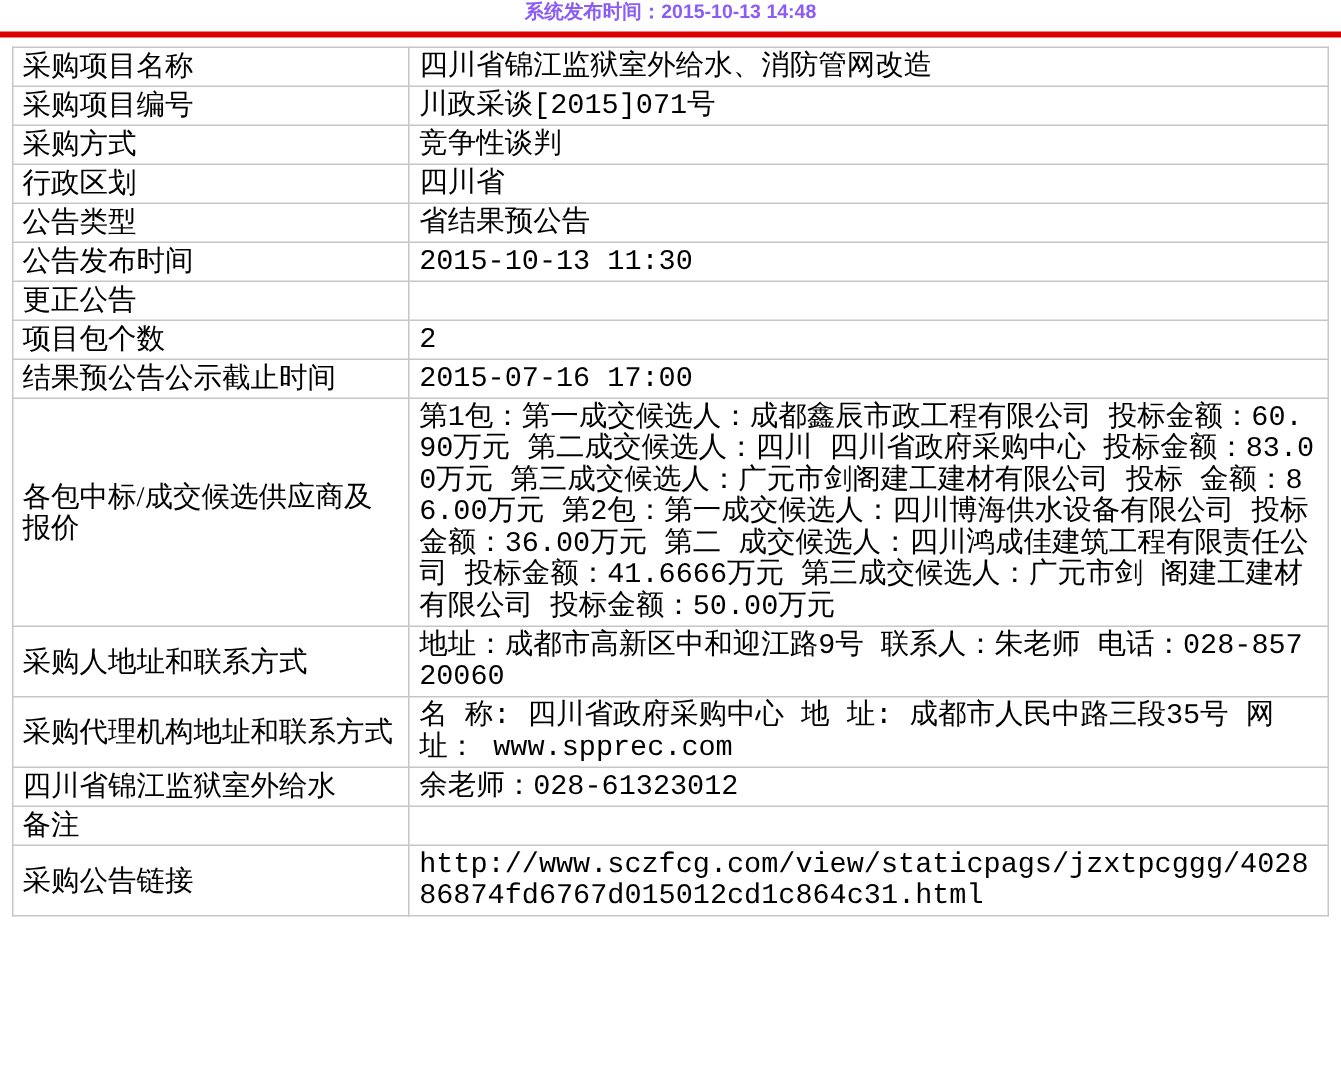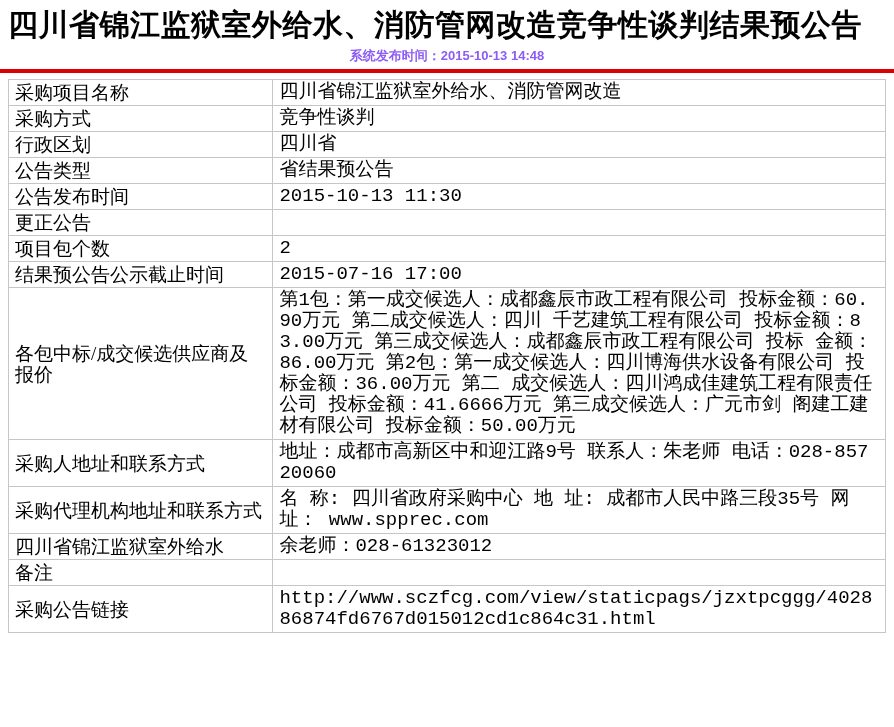--- a/index.html
+++ b/index.html
@@ -64,28 +64,31 @@
   }
   td.value-cell {
     width: 593px;
     font-family: Liberation Mono, monospace;
   }
 </style>
 </head>
 <body>
 
 <div class="page">
-  <h1 class="page-title">四川省锦江监狱室外给水、消防管网改造竞争性谈判结果预公告</h1>
   <div class="publish-time">系统发布时间：2015-10-13 14:48</div>
   <div class="red-divider"></div>
   <table class="info-table">
     <tbody id="table-rows">
         <tr>
           <td class="label-cell">采购项目名称</td>
           <td class="value-cell">四川省锦江监狱室外给水、消防管网改造</td>
+        </tr>
+        <tr>
+          <td class="label-cell">采购项目编号</td>
+          <td class="value-cell">川政采谈[2015]071号</td>
         </tr>
         <tr>
           <td class="label-cell">采购方式</td>
           <td class="value-cell">竞争性谈判</td>
         </tr>
         <tr>
           <td class="label-cell">行政区划</td>
           <td class="value-cell">四川省</td>
         </tr>
         <tr>
@@ -103,21 +106,21 @@
         <tr>
           <td class="label-cell">项目包个数</td>
           <td class="value-cell">2</td>
         </tr>
         <tr>
           <td class="label-cell">结果预公告公示截止时间</td>
           <td class="value-cell">2015-07-16 17:00</td>
         </tr>
         <tr>
           <td class="label-cell">各包中标/成交候选供应商及报价</td>
-          <td class="value-cell">第1包：第一成交候选人：成都鑫辰市政工程有限公司 投标金额：60.90万元 第二成交候选人：四川 千艺建筑工程有限公司 投标金额：83.00万元 第三成交候选人：成都鑫辰市政工程有限公司 投标 金额：86.00万元 第2包：第一成交候选人：四川博海供水设备有限公司 投标金额：36.00万元 第二 成交候选人：四川鸿成佳建筑工程有限责任公司 投标金额：41.6666万元 第三成交候选人：广元市剑 阁建工建材有限公司 投标金额：50.00万元</td>
+          <td class="value-cell">第1包：第一成交候选人：成都鑫辰市政工程有限公司 投标金额：60.90万元 第二成交候选人：四川 四川省政府采购中心 投标金额：83.00万元 第三成交候选人：广元市剑阁建工建材有限公司 投标 金额：86.00万元 第2包：第一成交候选人：四川博海供水设备有限公司 投标金额：36.00万元 第二 成交候选人：四川鸿成佳建筑工程有限责任公司 投标金额：41.6666万元 第三成交候选人：广元市剑 阁建工建材有限公司 投标金额：50.00万元</td>
         </tr>
         <tr>
           <td class="label-cell">采购人地址和联系方式</td>
           <td class="value-cell">地址：成都市高新区中和迎江路9号 联系人：朱老师 电话：028-85720060</td>
         </tr>
         <tr>
           <td class="label-cell">采购代理机构地址和联系方式</td>
           <td class="value-cell">名 称: 四川省政府采购中心 地 址: 成都市人民中路三段35号 网址： www.spprec.com</td>
         </tr>
         <tr>

